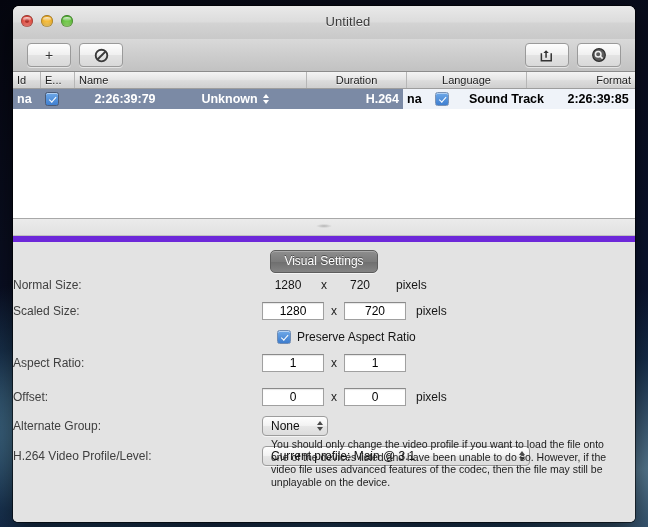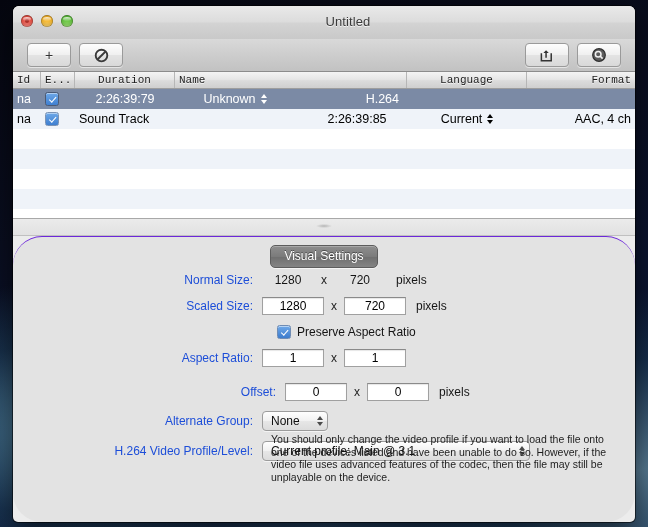--- a/index.html
+++ b/index.html
@@ -112,31 +112,31 @@
     font-size: 11px;
     color: #1c1c1c;
     flex: none;
   }
   .thead .th {
     display: flex; align-items: center;
     padding: 0 4px;
     border-right: 1px solid #b6b6b6;
     box-sizing: border-box;
     text-shadow: 0 1px 0 rgba(255,255,255,0.7);
-    overflow: hidden; white-space: nowrap; font-family: Liberation Mono, monospace;
+    overflow: hidden; white-space: nowrap;
   }
   .thead .th:last-child { border-right: none; }
   .col-id   { width: 28px; }
   .col-en   { width: 34px; }
   .col-name { flex: 1; }
   .col-dur  { width: 100px; justify-content: center; }
   .col-lang { width: 120px; justify-content: center; }
   .col-fmt  { width: 108px; justify-content: flex-end; }
 
-  .tbody { flex: 1; display: flex; flex-direction: column; }
+  .tbody { flex: 1; display: flex; flex-direction: row; font-weight: bold; }
   .trow {
     display: flex;
     height: 20px;
     font-size: 12.5px;
     color: #000;
     align-items: center;
     flex: none;
   }
   .trow .td {
     display: flex; align-items: center;
@@ -194,22 +194,21 @@
     position: absolute; left: 50%; top: 5px; transform: translateX(-50%);
     width: 16px; height: 4px;
     background: radial-gradient(ellipse at center, #b4b4b4 0%, rgba(180,180,180,0) 72%);
     border-radius: 2px;
   }
 
   .panel {
     flex: 1;
     background: #e3e3e3;
     position: relative;
-    border-top: 1px solid #6d28d9;
-    border-radius: 29px;
+    border-top: 6px solid #6d28d9;
   }
   .tabstrip {
     position: absolute; top: 8px; left: 0; right: 0;
     display: flex; justify-content: center;
   }
   .tab {
     padding: 3px 13px 4px;
     border-radius: 5px;
     font-size: 12px;
     color: #ffffff;
@@ -227,24 +226,24 @@
     font-size: 12px;
     color: #141414;
   }
   .frow {
     display: flex;
     align-items: center;
     margin-bottom: 10px;
   }
   .flabel {
     width: 249px;
-    text-align: right;
+    text-align: left;
     padding-right: 9px;
     box-sizing: border-box;
-    color: #1d4ed8;
+    color: #404040;
     white-space: nowrap;
   }
   .fval { display: flex; align-items: center; }
   .static-num {
     width: 52px; text-align: center;
   }
   .x-sep { width: 20px; text-align: center; color: #222; }
   .unit  { margin-left: 10px; color: #161616; }
 
   input.tf {
@@ -353,22 +352,22 @@
         </svg>
       </div>
     </div>
   </div>
 
   <div class="table-area">
 
     <div class="thead">
       <div class="th col-id">Id</div>
       <div class="th col-en">E...</div>
+      <div class="th col-name">Name</div>
       <div class="th col-dur">Duration</div>
-      <div class="th col-name">Name</div>
       <div class="th col-lang">Language</div>
       <div class="th col-fmt">Format</div>
     </div>
 
     <div class="tbody">
 
       <div class="trow selected">
         <div class="td col-id">na</div>
         <div class="td col-en">
           <span class="cb"></span>
@@ -450,21 +449,21 @@
 
       <div class="frow">
         <div class="flabel">Aspect Ratio:</div>
         <div class="fval">
           <input class="tf" type="text" value="1" style="">
           <span class="x-sep">x</span>
           <input class="tf" type="text" value="1" style="">
         </div>
       </div>
 
-      <div class="frow" style="margin-top:16px;padding-left:23px;">
+      <div class="frow" style="margin-top:16px;">
         <div class="flabel">Offset:</div>
         <div class="fval">
           <input class="tf" type="text" value="0" style="">
           <span class="x-sep">x</span>
           <input class="tf" type="text" value="0" style="">
           <span class="unit">pixels</span>
         </div>
       </div>
 
       <div class="frow">

